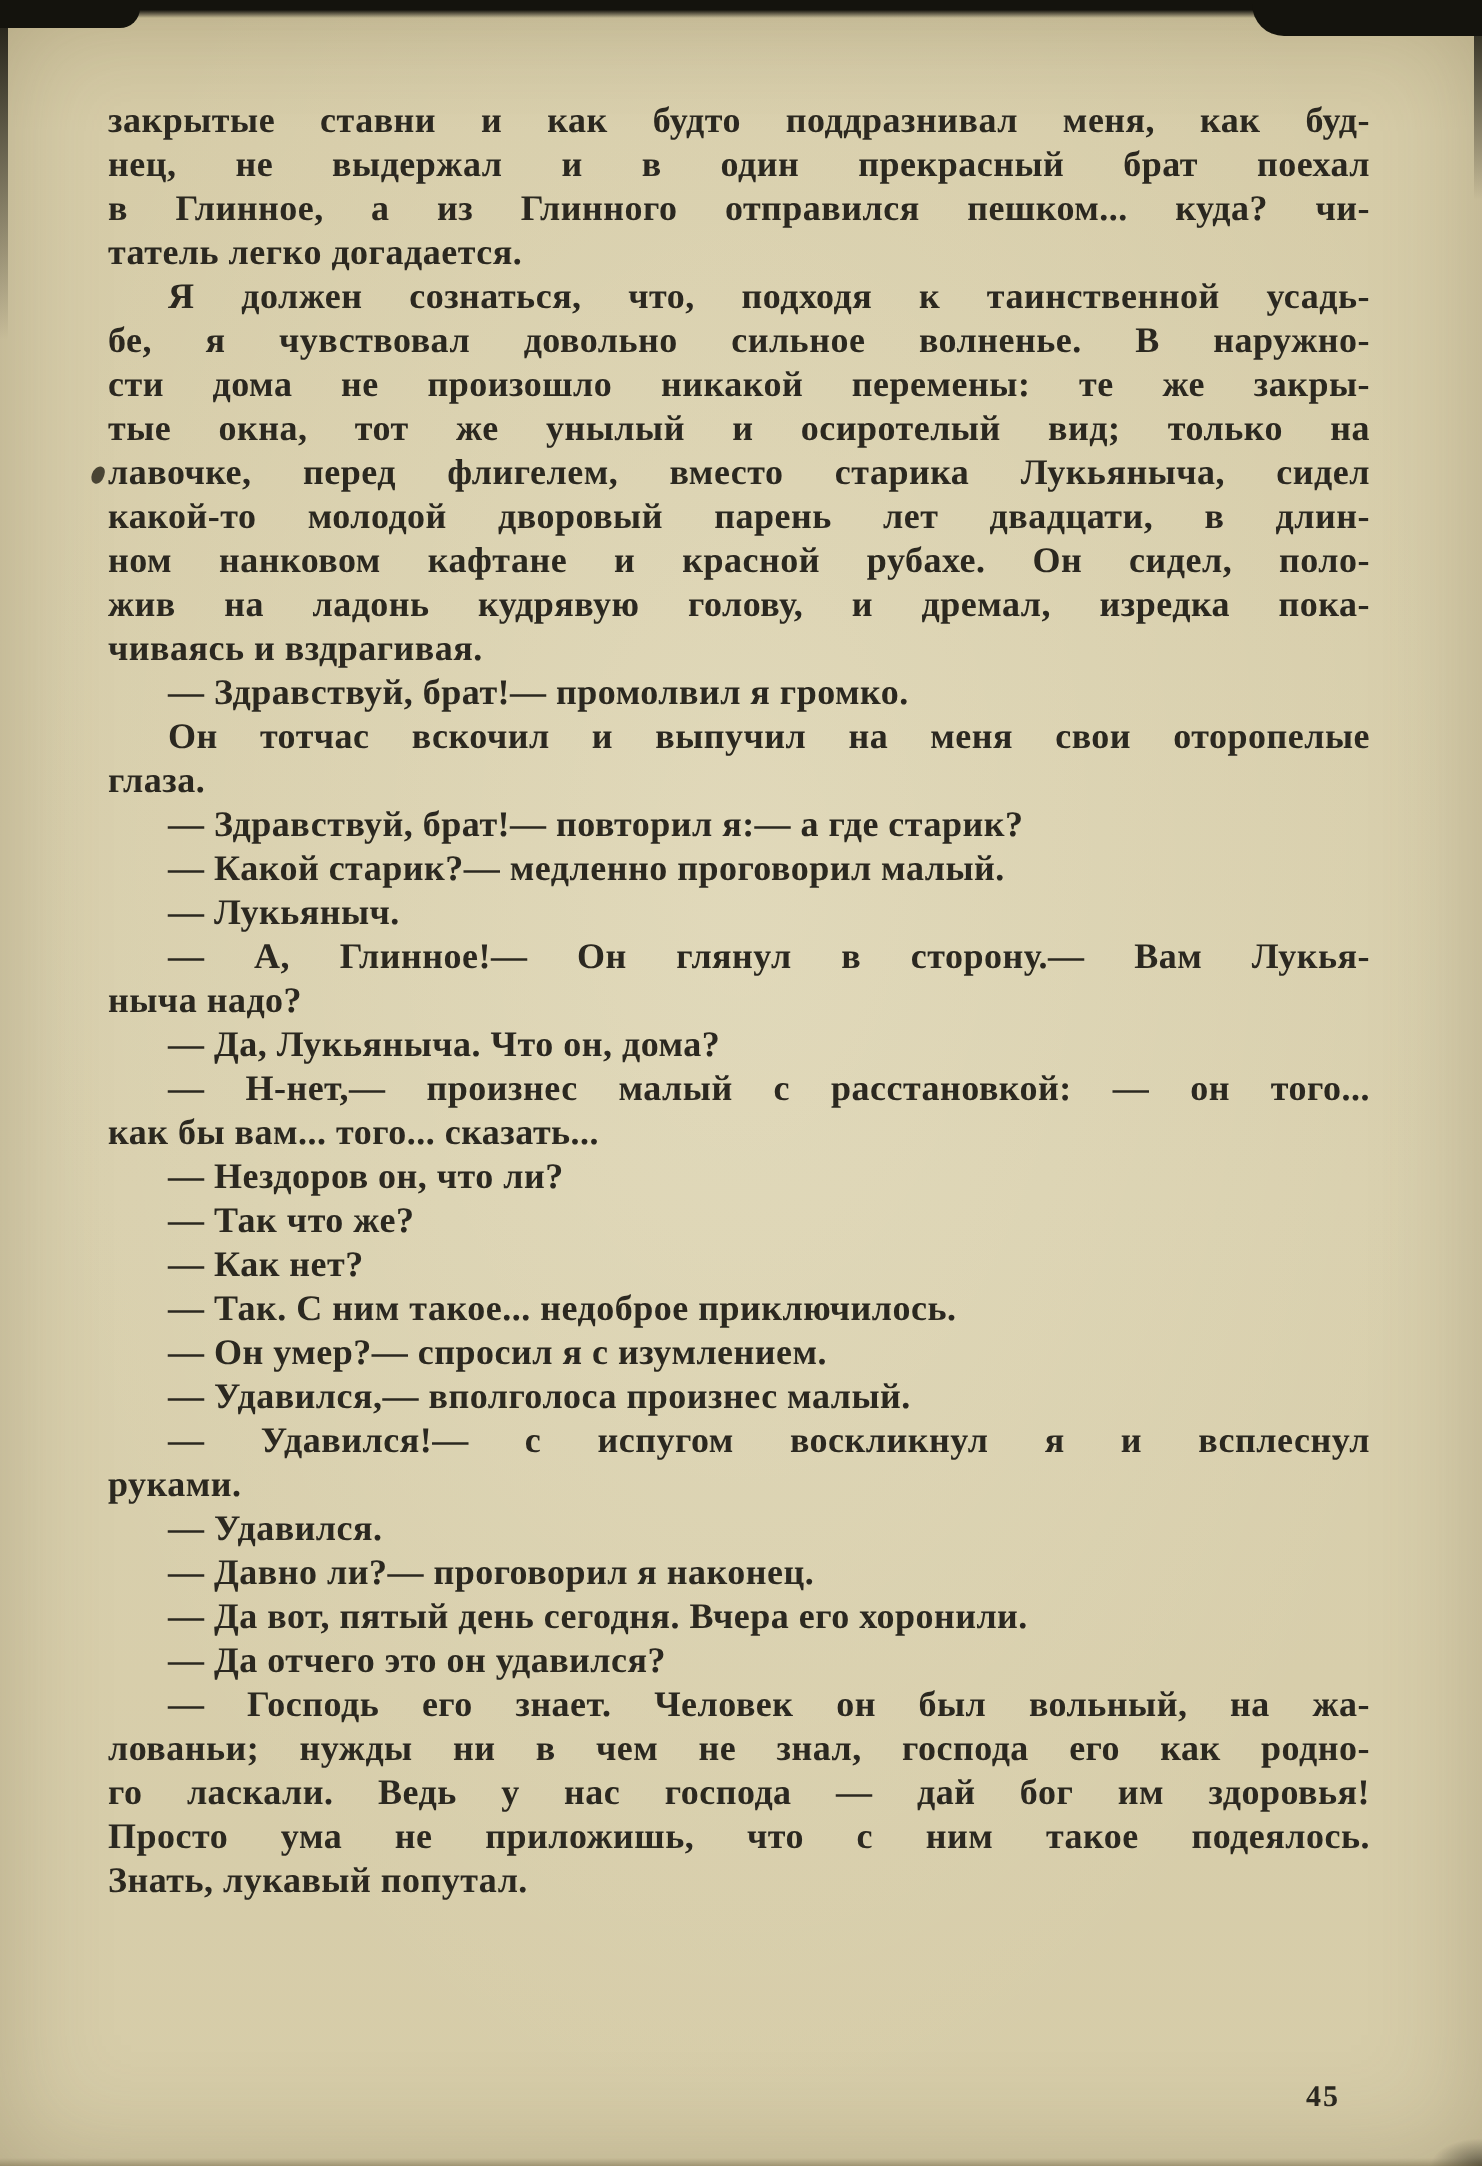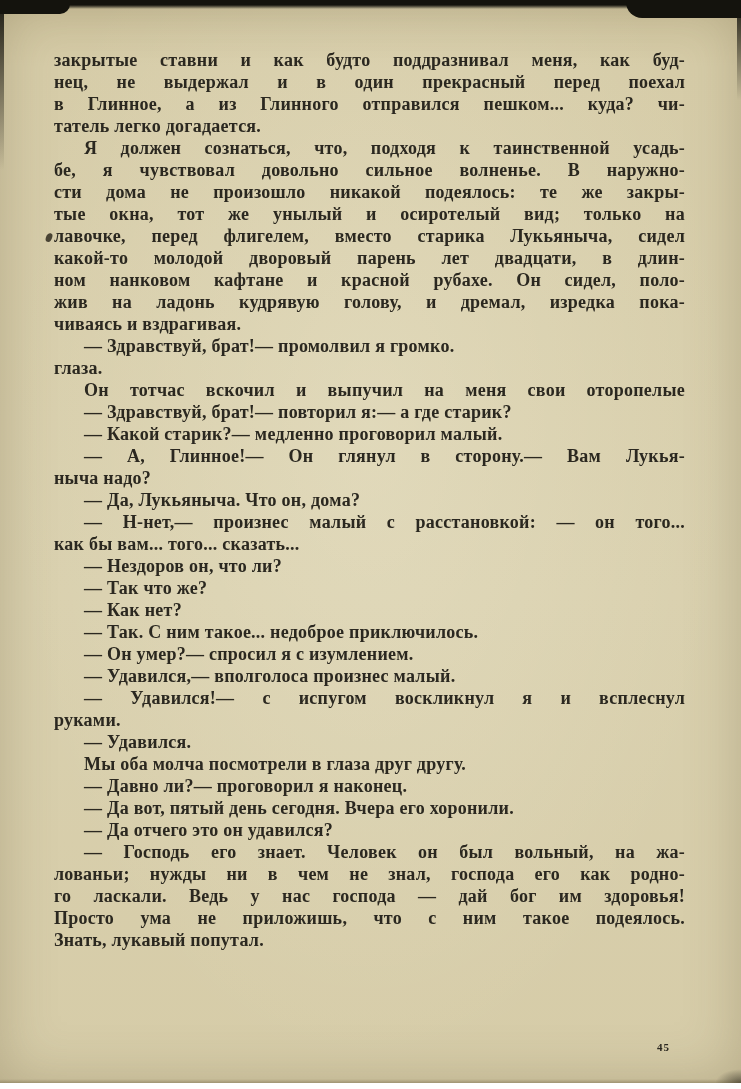--- a/index.html
+++ b/index.html
@@ -77,67 +77,70 @@
     text-align: justify;
     text-align-last: justify;
   }
   .line.last { text-align-last: left; }
   .line.indent { text-indent: 30px; }
   .page-number {
     position: absolute;
     top: 1041px;
     right: 71px;
     color: var(--ink, #2b2820);
-    font-size: 11px;
+    font-size: 15px;
     letter-spacing: 1px;
   }
 </style>
 </head>
 <body>
 
 <div class="page" style="--paper: #d6cca8; --paper-dark: #cdc29c; --paper-light: #d9d0ae; --ink: #2b2820; --edge: #14130d;">
   <div class="edge edge-top"></div>
   <div class="edge corner-tl"></div>
   <div class="edge corner-tr"></div>
   <div class="edge edge-left"></div>
   <div class="edge edge-right"></div>
   <div class="edge corner-br"></div>
   <div class="edge edge-bottom"></div>
   <div class="ink-artifact"></div>
 
   <div class="text-block">
       <div class="paragraph">
         <div class="line">закрытые ставни и как будто поддразнивал меня, как буд-</div>
-        <div class="line">нец, не выдержал и в один прекрасный перед поехал</div>
+        <div class="line">нец, не выдержал и в один прекрасный брат поехал</div>
         <div class="line">в Глинное, а из Глинного отправился пешком... куда? чи-</div>
         <div class="line last">татель легко догадается.</div>
       </div>
       <div class="paragraph">
         <div class="line indent">Я должен сознаться, что, подходя к таинственной усадь-</div>
         <div class="line">бе, я чувствовал довольно сильное волненье. В наружно-</div>
-        <div class="line">сти дома не произошло никакой подеялось: те же закры-</div>
+        <div class="line">сти дома не произошло никакой перемены: те же закры-</div>
         <div class="line">тые окна, тот же унылый и осиротелый вид; только на</div>
         <div class="line">лавочке, перед флигелем, вместо старика Лукьяныча, сидел</div>
         <div class="line">какой-то молодой дворовый парень лет двадцати, в длин-</div>
         <div class="line">ном нанковом кафтане и красной рубахе. Он сидел, поло-</div>
         <div class="line">жив на ладонь кудрявую голову, и дремал, изредка пока-</div>
         <div class="line last">чиваясь и вздрагивая.</div>
       </div>
       <div class="paragraph">
         <div class="line last indent">— Здравствуй, брат!— промолвил я громко.</div>
       </div>
       <div class="paragraph">
+        <div class="line indent">Он тотчас вскочил и выпучил на меня свои оторопелые</div>
         <div class="line last">глаза.</div>
-        <div class="line indent">Он тотчас вскочил и выпучил на меня свои оторопелые</div>
       </div>
       <div class="paragraph">
         <div class="line last indent">— Здравствуй, брат!— повторил я:— а где старик?</div>
       </div>
       <div class="paragraph">
         <div class="line last indent">— Какой старик?— медленно проговорил малый.</div>
+      </div>
+      <div class="paragraph">
+        <div class="line last indent">— Лукьяныч.</div>
       </div>
       <div class="paragraph">
         <div class="line indent">— А, Глинное!— Он глянул в сторону.— Вам Лукья-</div>
         <div class="line last">ныча надо?</div>
       </div>
       <div class="paragraph">
         <div class="line last indent">— Да, Лукьяныча. Что он, дома?</div>
       </div>
       <div class="paragraph">
         <div class="line indent">— Н-нет,— произнес малый с расстановкой: — он того...</div>
@@ -162,23 +165,20 @@
         <div class="line last indent">— Удавился,— вполголоса произнес малый.</div>
       </div>
       <div class="paragraph">
         <div class="line indent">— Удавился!— с испугом воскликнул я и всплеснул</div>
         <div class="line last">руками.</div>
       </div>
       <div class="paragraph">
         <div class="line last indent">— Удавился.</div>
       </div>
       <div class="paragraph">
-        <div class="line last indent">Мы оба молча посмотрели в глаза друг другу.</div>
-      </div>
-      <div class="paragraph">
         <div class="line last indent">— Давно ли?— проговорил я наконец.</div>
       </div>
       <div class="paragraph">
         <div class="line last indent">— Да вот, пятый день сегодня.  Вчера его хоронили.</div>
       </div>
       <div class="paragraph">
         <div class="line last indent">— Да отчего это он удавился?</div>
       </div>
       <div class="paragraph">
         <div class="line indent">— Господь его знает. Человек он был вольный, на жа-</div>

